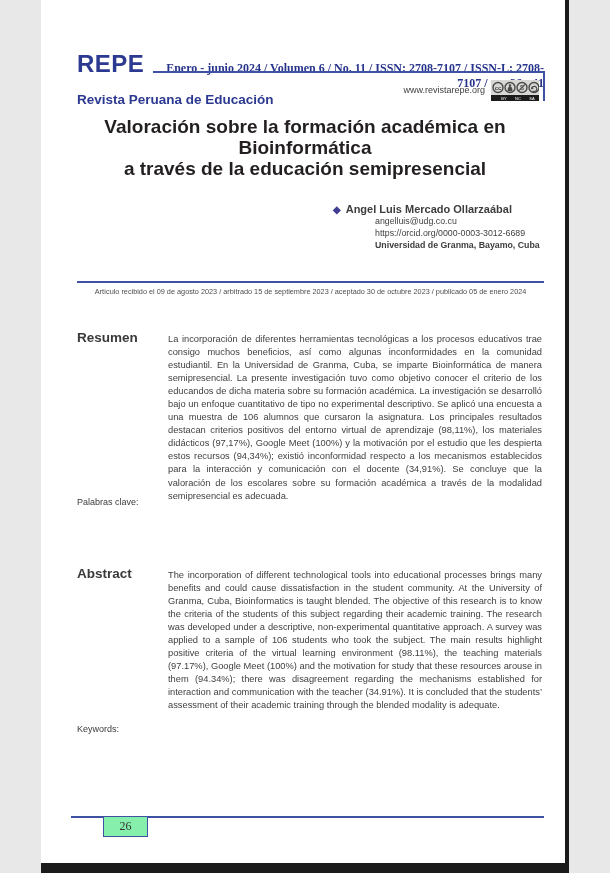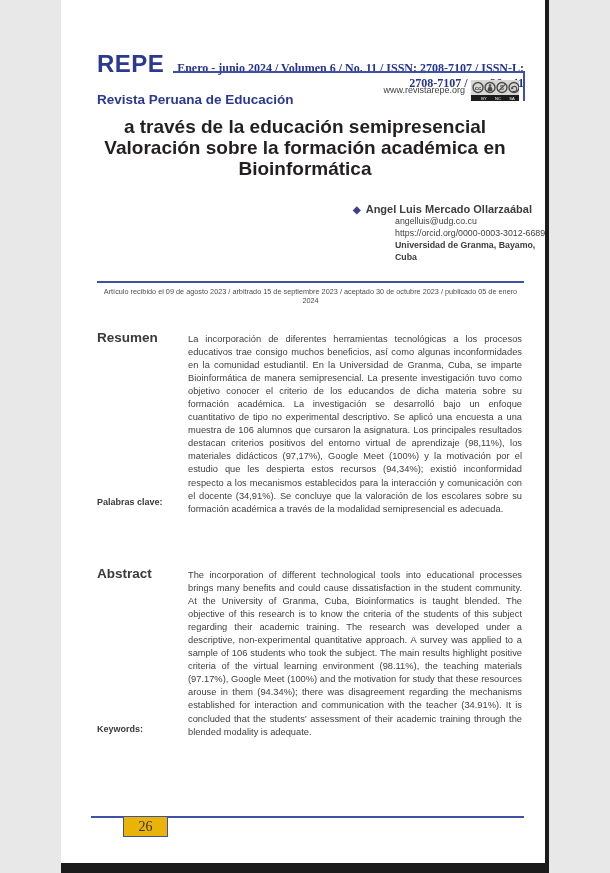--- a/index.html
+++ b/index.html
@@ -1,17 +1,17 @@
 <!DOCTYPE html>
 <html><head>
 <meta charset="utf-8">
 <style>
   html,body{margin:0;padding:0;background:#e8e8e8;}
   .page{
-    position:relative;width:488px;height:873px;background:#ffffff;overflow:hidden;
+    position:relative;width:528px;height:873px;background:#ffffff;overflow:hidden;
     font-family:"Liberation Sans",sans-serif;color:#414042;margin:0 auto;
   }
   .edge-right{position:absolute;top:0;right:0;width:4px;height:100%;background:#1b1b1b;}
   .edge-bottom{position:absolute;left:0;bottom:0;width:100%;height:10px;background:#1b1b1b;}
 
   
   .logo{position:absolute;left:36px;top:50px;font-size:24px;font-weight:bold;color:#2b3990;letter-spacing:.5px;}
   .issue-info{position:absolute;left:112px;right:25px;top:61px;text-align:right;font-size:12px;font-weight:bold;color:#27348b;font-family:Liberation Serif, serif;}
   .rule-top{position:absolute;left:112px;right:25px;top:71px;height:2px;background:#3f51a3;}
   .rule-vert{position:absolute;right:24px;top:71px;width:2px;height:30px;background:#3f51a3;}
@@ -31,28 +31,28 @@
   .author-sub a{color:#414042;text-decoration:none;display:block;}
   .affiliation{font-weight:bold;color:#3d3d3f;}
 
   
   .rule-dates{position:absolute;left:36px;right:25px;top:281px;height:1.5px;background:#3f51a3;}
   .dates-line{position:absolute;left:36px;right:25px;top:287px;text-align:center;font-size:7.3px;color:#4d4d4f;}
 
   
   .sec-heading{position:absolute;left:36px;font-size:13.5px;font-weight:bold;color:#3a3a3c;}
   .sec-body{position:absolute;left:127px;right:27px;font-size:9.3px;line-height:13.05px;text-align:justify;color:#414042;}
-  .kw-label{position:absolute;left:36px;font-size:9px;font-weight:bold;color:#3a3a3c;}
+  .kw-label{position:absolute;left:36px;font-size:9px;font-weight:normal;color:#3a3a3c;}
 
   
   .rule-footer{position:absolute;left:30px;right:25px;top:816px;height:1.5px;background:#3f51a3;}
   .page-num-box{
-    position:absolute;left:62px;top:817px;width:43px;height:19px;background:#eab308;
+    position:absolute;left:62px;top:817px;width:43px;height:19px;background:#86efac;
     border:1.5px solid #3f51a3;border-top:none;display:flex;align-items:center;justify-content:center;
-    font-family:"Liberation Serif",serif;font-size:14px;color:#333;
+    font-family:"Liberation Serif",serif;font-size:12px;color:#333;
   }
 </style>
 </head>
 <body>
 
 <div class="page">
 
   <div class="logo">REPE</div>
   <div class="issue-info">Enero - junio 2024  / Volumen  6 / No. 11   / ISSN: 2708-7107  / ISSN-L: 2708-7107   / pp. 26 - 41</div>
   <div class="rule-top"></div>
@@ -73,22 +73,22 @@
     <line x1="27.8" y1="10.7" x2="34.2" y2="4.3" stroke="#4a4a4a" stroke-width="1.1"></line>
     <circle cx="43" cy="7.5" r="5" fill="none" stroke="#4a4a4a" stroke-width="1.4"></circle>
     <path d="M40.6 9 a2.6 2.6 0 1 1 1 2" fill="none" stroke="#4a4a4a" stroke-width="1.2"></path>
     <path d="M40.2 7.2 l0.6 2.2 2-1.1 z" fill="#4a4a4a"></path>
     <text x="13" y="19.8" font-size="4" fill="#ffffff" text-anchor="middle" font-family="Liberation Sans, sans-serif">BY</text>
     <text x="27" y="19.8" font-size="4" fill="#ffffff" text-anchor="middle" font-family="Liberation Sans, sans-serif">NC</text>
     <text x="41" y="19.8" font-size="4" fill="#ffffff" text-anchor="middle" font-family="Liberation Sans, sans-serif">SA</text>
   </svg>
 
   <div class="title">
+    <div>Valoración sobre la formación académica en Bioinformática</div>
     <div>a través de la educación semipresencial</div>
-    <div>Valoración sobre la formación académica en Bioinformática</div>
   </div>
 
   <div class="author">
     <div class="author-name"><span class="diamond">◆</span><span>Angel Luis Mercado Ollarzaábal</span></div>
     <div class="author-sub">
       <a href="#">angelluis@udg.co.cu</a>
       <a href="#">https://orcid.org/0000-0003-3012-6689</a>
       <span class="affiliation" style="display:block;">Universidad de Granma, Bayamo, Cuba</span>
     </div>
   </div>

